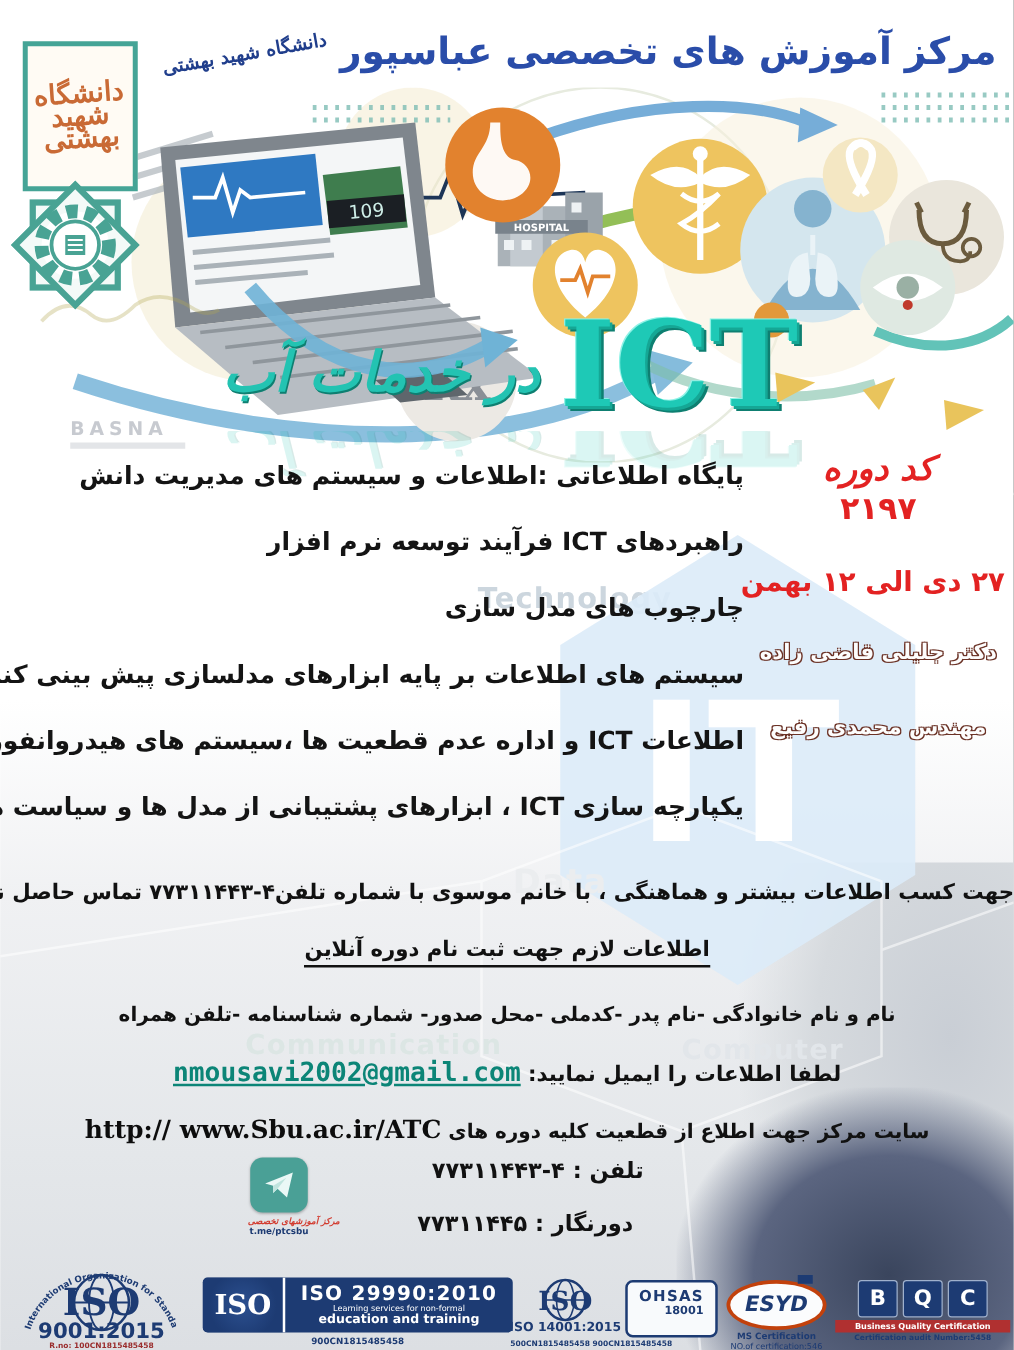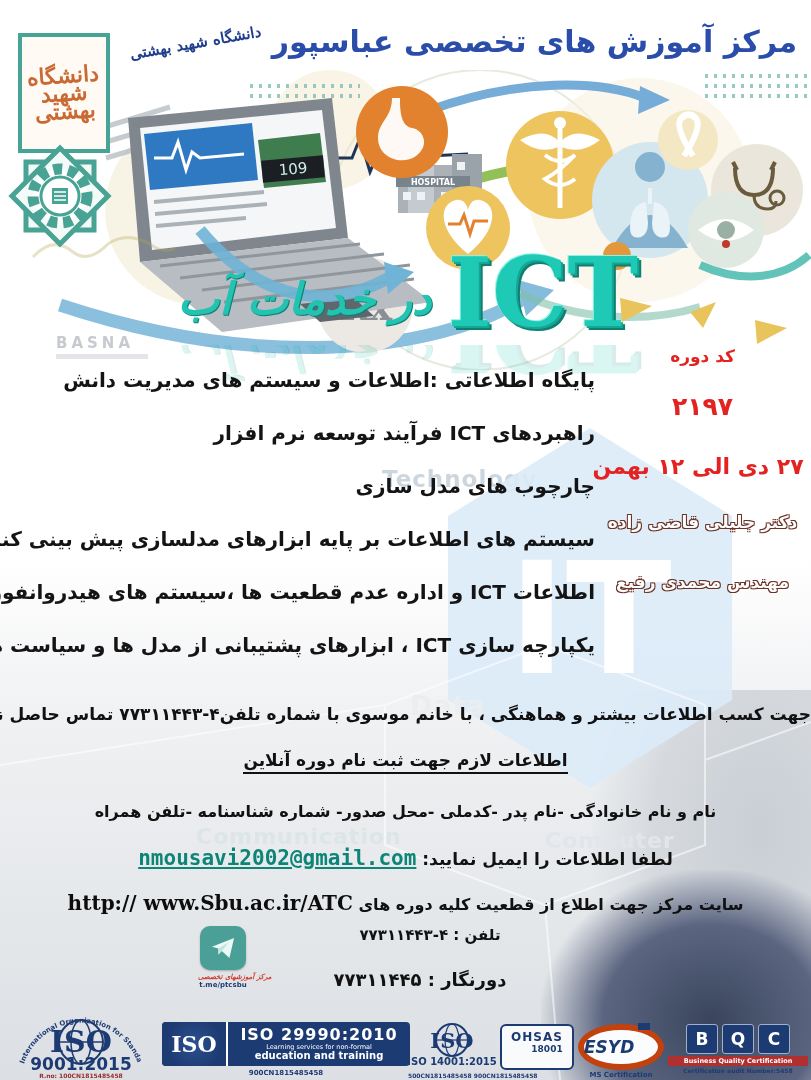--- a/index.html
+++ b/index.html
@@ -52,41 +52,41 @@
     text-shadow:1px 1px 0 #0e7f71;white-space:nowrap;}
   .ict-reflect{position:absolute;left:70px;top:345px;width:676px;z-index:4;display:flex;direction:rtl;
     justify-content:center;align-items:flex-start;gap:16px;transform:scaleY(-1);opacity:.16;height:36px;overflow:hidden;}
   
   .topics{position:absolute;left:0;top:0;width:595px;z-index:5;}
   .topic{position:absolute;left:0;width:595px;font-size:20px;font-weight:bold;
     color:#141414;white-space:nowrap;}
   
   .side{position:absolute;z-index:5;text-align:center;white-space:nowrap;}
   .red{color:#e32222;font-weight:bold;}
-  .code-label{left:600px;top:346px;width:205px;font-size:17px;}
+  .code-label{left:600px;top:360px;width:205px;font-size:27px;font-style:italic;}
   .code-value{left:600px;top:392px;width:205px;font-size:25px;}
   .dates{left:585px;top:454px;width:226px;font-size:22px;}
   .instructor{color:#fdfdfd;font-weight:bold;font-size:17px;
     text-shadow:1px 1px 0 #6b3226,-1px -1px 0 #6b3226,1px -1px 0 #6b3226,-1px 1px 0 #6b3226;}
   .instr1{left:600px;top:512px;width:205px;}
   .instr2{left:600px;top:572px;width:205px;}
   
   .c-line{position:absolute;left:0;width:811px;text-align:center;z-index:5;color:#111;
     font-weight:bold;white-space:nowrap;}
   .c1{top:704px;font-size:17px;}
   .c2{top:750px;font-size:17px;}
   .c2 span{border-bottom:2px solid #111;padding-bottom:2px;}
   .c3{top:802px;font-size:16px;}
   .c4{top:846px;font-size:17px;}
   .email{font-family:"DejaVu Sans Mono","Liberation Mono",monospace;font-size:21px;color:#0c8577;
     text-decoration:underline;direction:ltr;unicode-bidi:embed;}
   .c5{top:891px;font-size:16px;}
   .url{font-family:"DejaVu Serif","Liberation Serif",serif;font-size:20px;color:#0d0d0d;
     direction:ltr;unicode-bidi:embed;}
-  .phone-line{top:926px;left:150px;width:560px;font-size:15px;}
+  .phone-line{top:926px;left:150px;width:560px;font-size:18px;}
   .fax-line{top:969px;left:150px;width:540px;font-size:18px;}
   
   .telegram{position:absolute;left:198px;top:926px;width:50px;z-index:5;text-align:center;direction:ltr;}
   .tg-icon{width:46px;height:44px;border-radius:10px;background:#4aa096;display:flex;align-items:center;
     justify-content:center;margin:0 auto;box-shadow:0 1px 2px rgba(0,0,0,.25);}
   .tg-cap1{font-size:7px;color:#d23b2f;font-weight:bold;margin-top:3px;white-space:nowrap;font-style:italic;}
   .tg-cap2{font-size:7px;color:#1d3b73;font-weight:bold;white-space:nowrap;}
   
   .footer{position:absolute;left:0;top:1008px;width:811px;height:72px;z-index:6;direction:ltr;}
   .badge{position:absolute;}
@@ -100,22 +100,22 @@
   .b2-std{font-size:16px;font-weight:bold;letter-spacing:1px;}
   .b2-l1{font-size:6.5px;}
   .b2-l2{font-size:10px;font-weight:bold;}
   .b2-serial{font-size:7px;color:#1d3b73;font-weight:bold;margin-top:3px;}
   .b3{left:408px;top:12px;text-align:center;width:88px;}
   .b4{left:500px;top:16px;width:70px;height:42px;border:2px solid #1d3b73;border-radius:6px;background:#f8fafc;
     text-align:center;color:#1d3b73;}
   .b4-name{font-size:12px;font-weight:bold;letter-spacing:1px;margin-top:4px;}
   .b4-num{font-size:9px;font-weight:bold;padding-left:20px;}
   .b5{left:578px;top:12px;width:86px;text-align:center;color:#1d3b73;}
-  .b5-oval{width:74px;height:34px;border:6px solid #c2410c;border-radius:50%;margin:4px auto 0;
-    display:flex;align-items:center;font-weight:bold;font-size:17px;font-style:italic;
+  .b5-oval{width:74px;height:34px;border:3px solid #c2410c;border-radius:50%;margin:4px auto 0;
+    display:flex;align-items:center;justify-content:center;font-weight:bold;font-size:17px;font-style:italic;
     background:#fbfcfd;position:relative;}
   .b5-flag{position:absolute;right:8px;top:-7px;width:12px;height:7px;background:#1d3b73;}
   .b5-l1{font-size:7px;font-weight:bold;margin-top:1px;}
   .b5-l2{font-size:6.5px;}
   .b6{left:668px;top:16px;width:140px;text-align:center;}
   .b6-row{display:flex;gap:4px;justify-content:center;}
   .b6-sq{width:30px;height:28px;background:#1d3b73;color:#fff;font-weight:bold;font-size:17px;
     display:flex;align-items:center;justify-content:center;border-radius:3px;border:1px solid #9fb0cc;}
   .b6-strip{background:#b03030;color:#fff;font-size:6.5px;font-weight:bold;margin-top:2px;padding:1px 0;}
   .b6-serial{font-size:6px;color:#1d3b73;font-weight:bold;margin-top:1px;}

